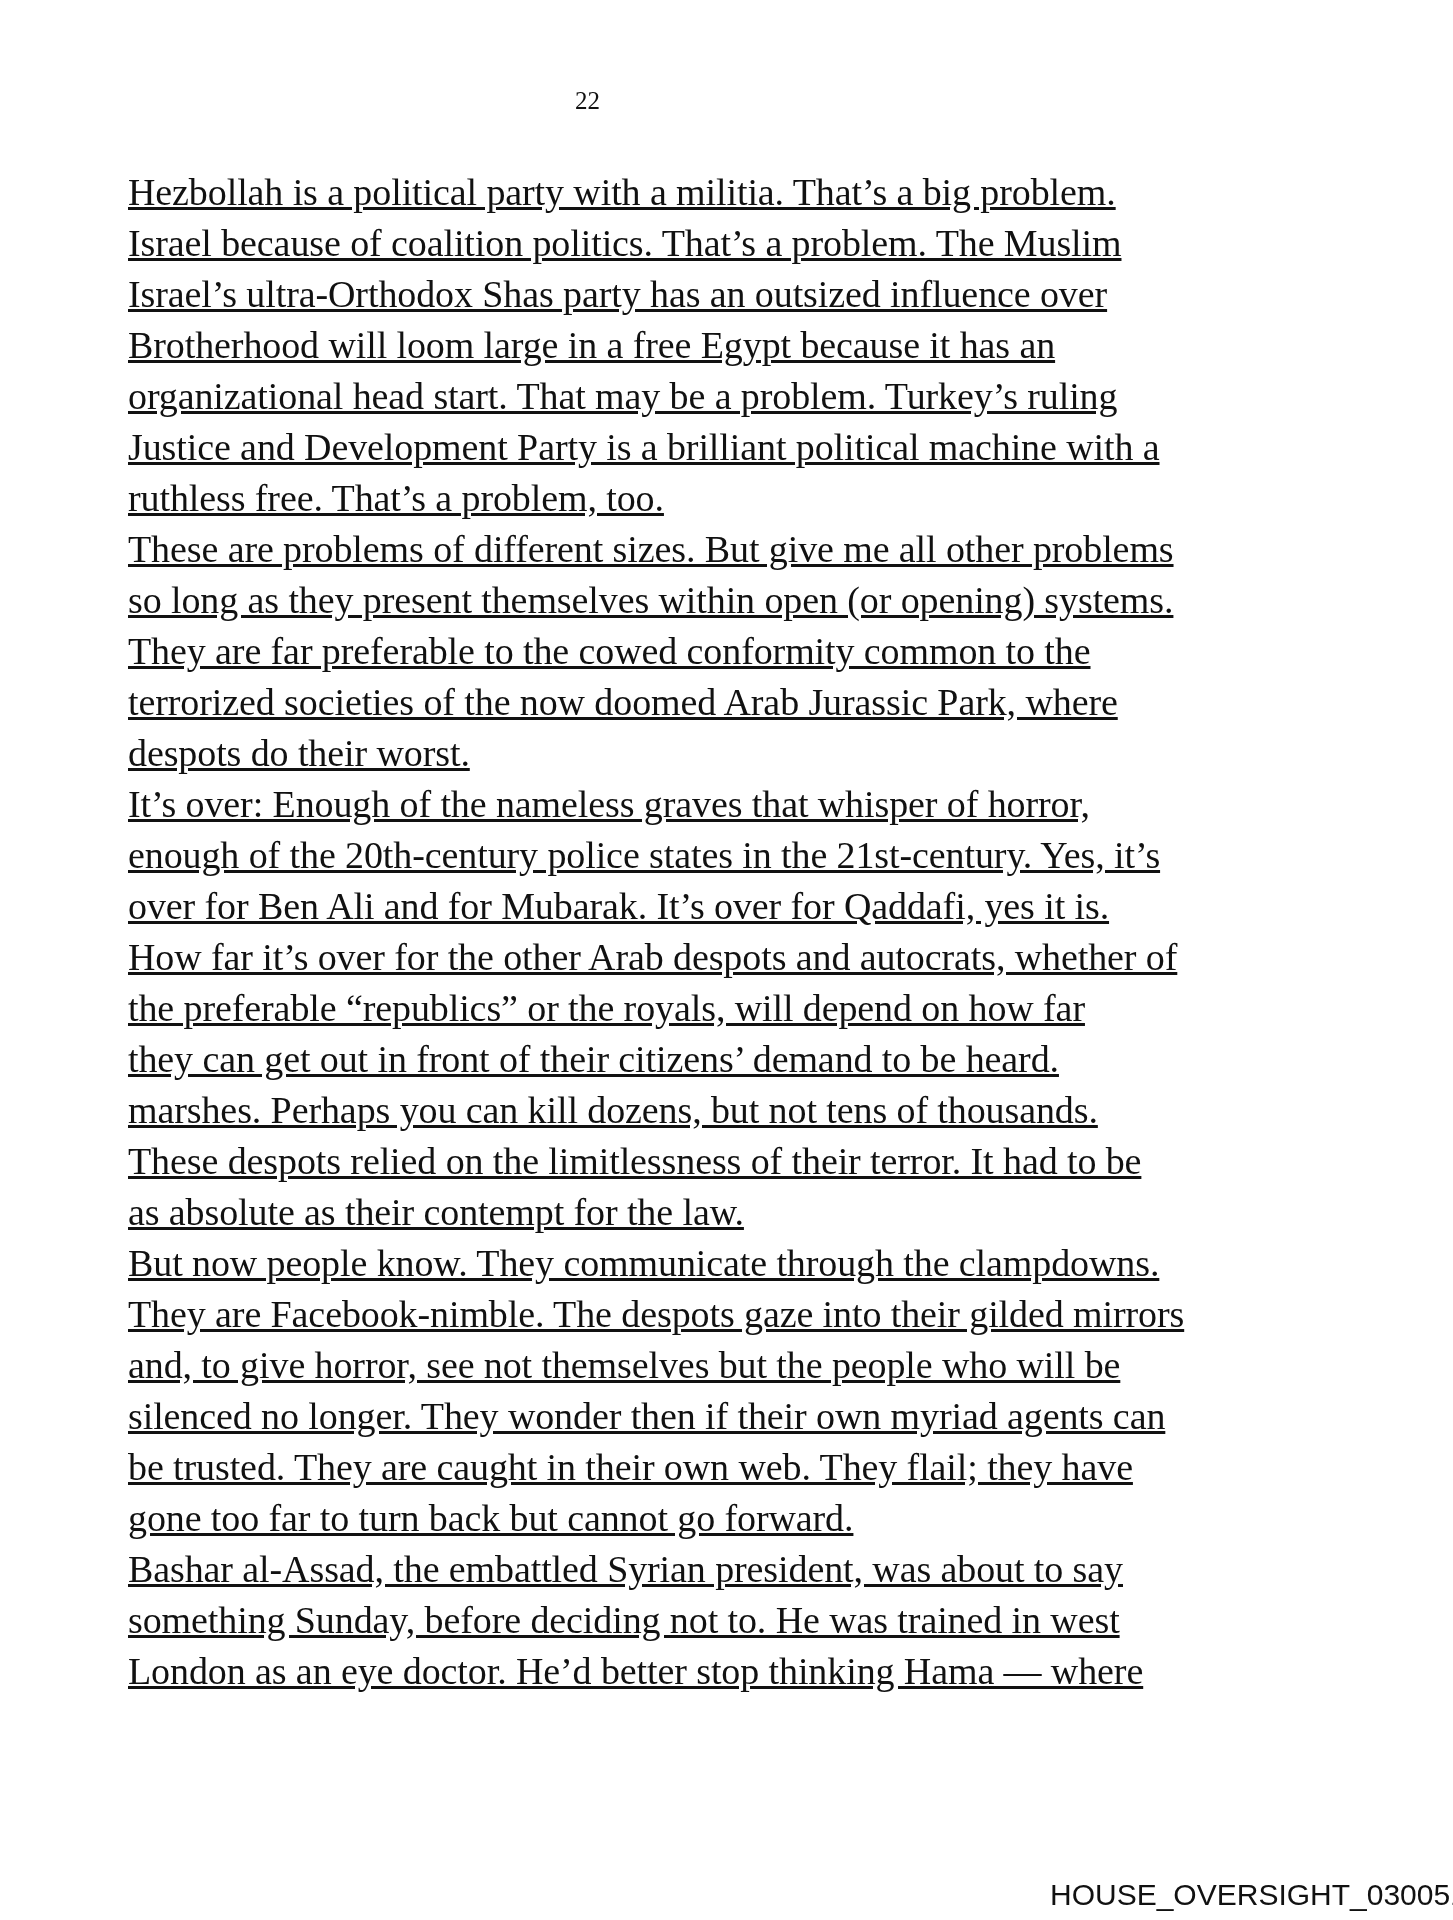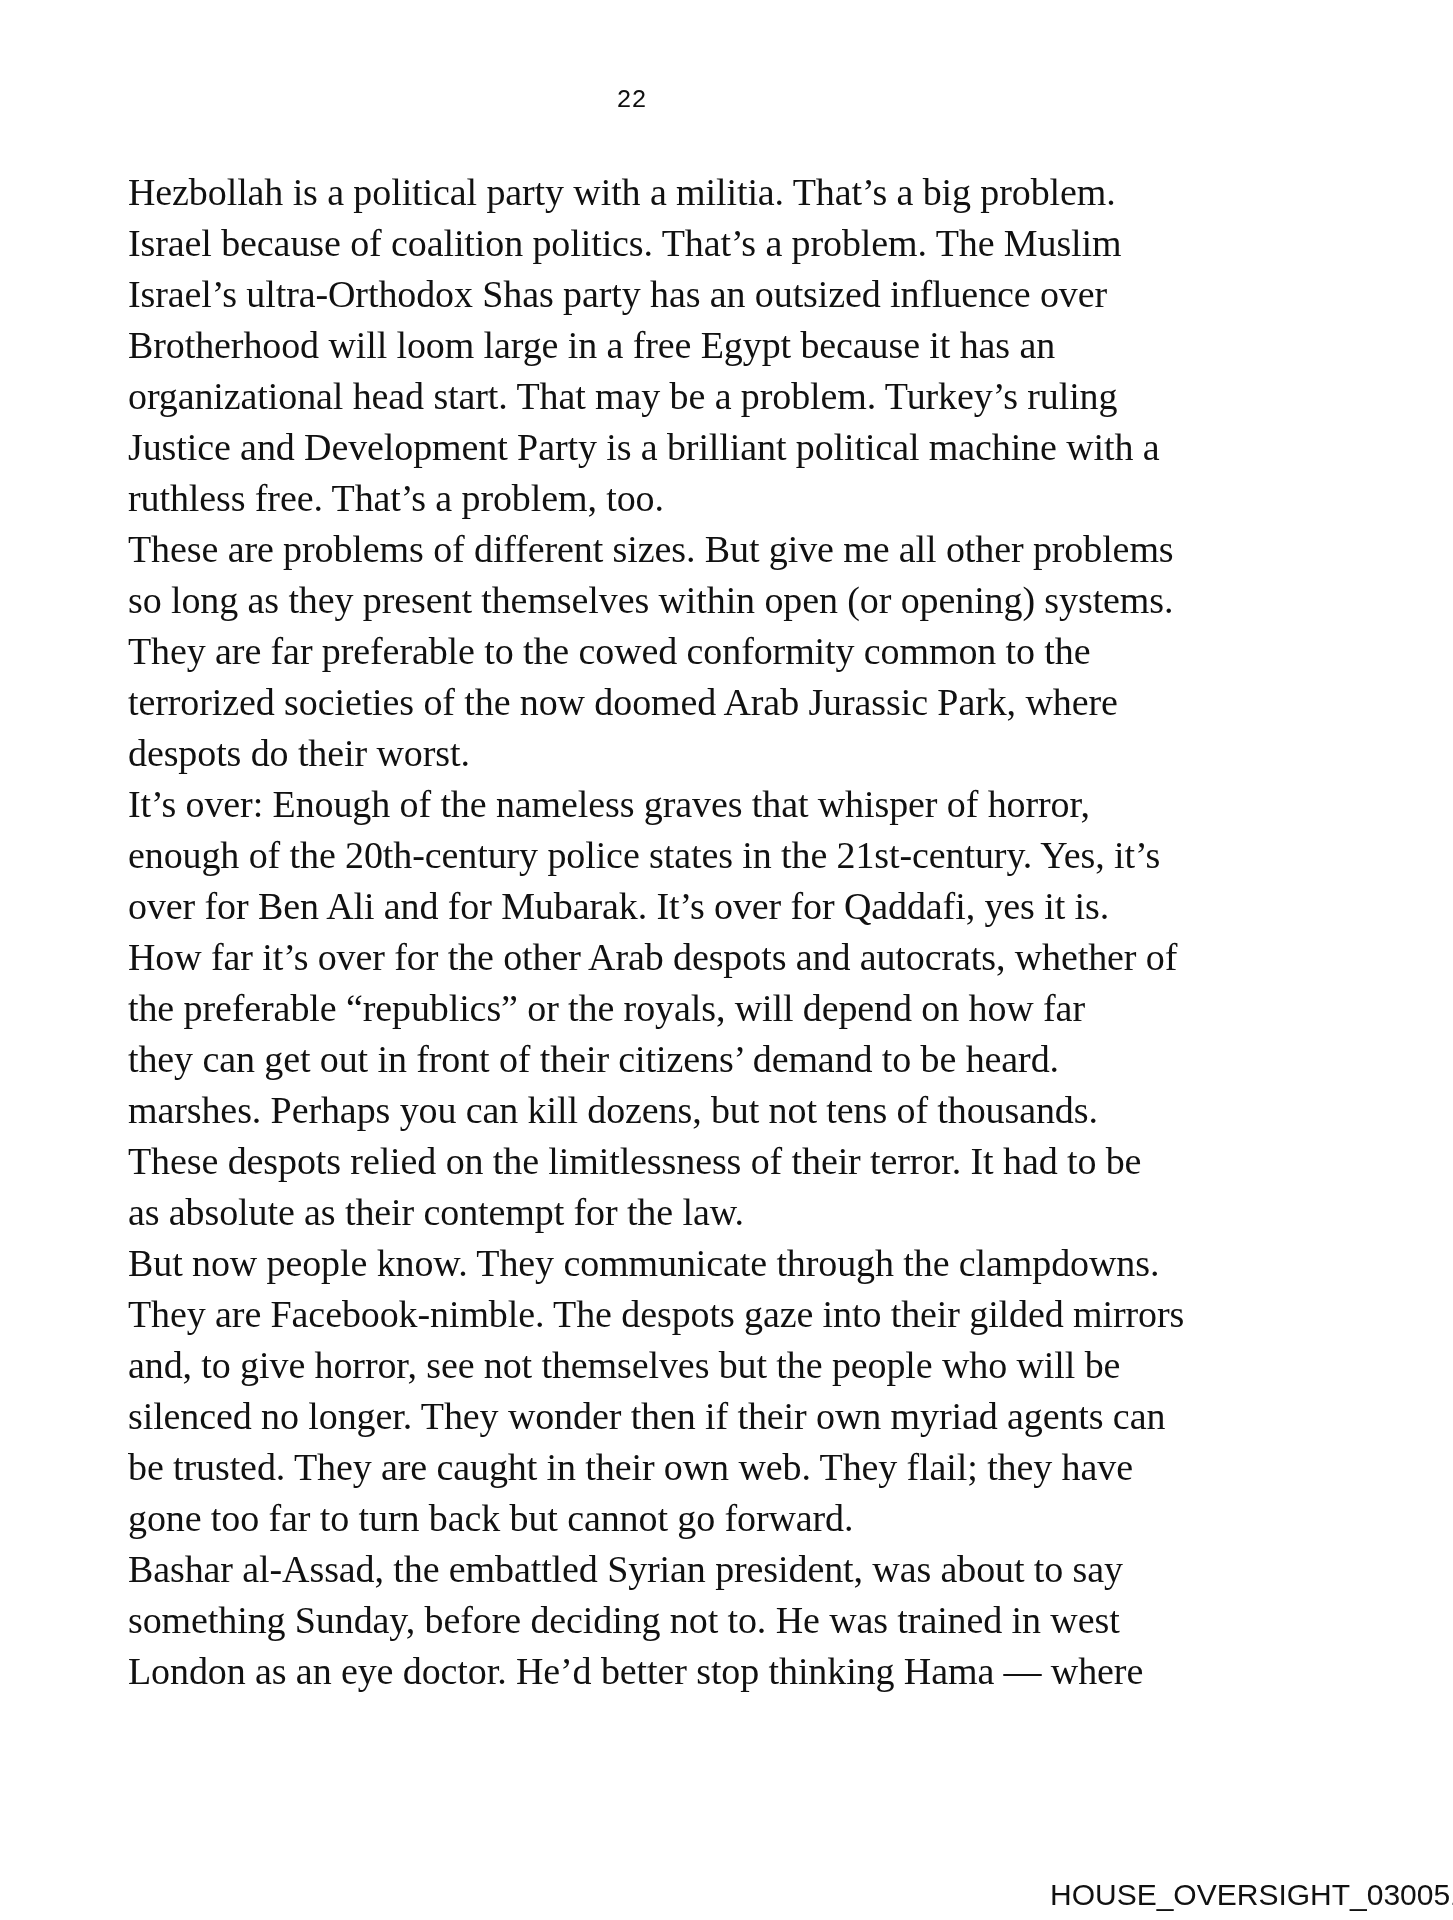--- a/index.html
+++ b/index.html
@@ -13,39 +13,39 @@
       position: relative;
       overflow: hidden;
       color: #111111;
     }
     .page-number {
       position: absolute;
       top: 86px;
       left: 0;
       width: 1175px;
       text-align: center;
-      font-family: Liberation Mono, monospace;
+      font-family: Liberation Serif, serif;
       font-size: 25px;
       line-height: 30px;
-      margin-left: 44px;
     }
     .body-text {
       position: absolute;
       left: 128px;
       top: 167px;
       width: 1240px;
       font-family: "Liberation Serif", serif;
       font-size: 38px;
       line-height: 51px;
       letter-spacing: -0.1px;
     }
     .line {
       display: block;
       white-space: nowrap;
       height: 51px;
+      text-decoration: underline;
     }
     .footer-id {
       position: absolute;
       left: 1050px;
       top: 1877px;
       font-family: "Liberation Sans", sans-serif;
       font-size: 30px;
       line-height: 36px;
       white-space: nowrap;
       letter-spacing: 0px;

